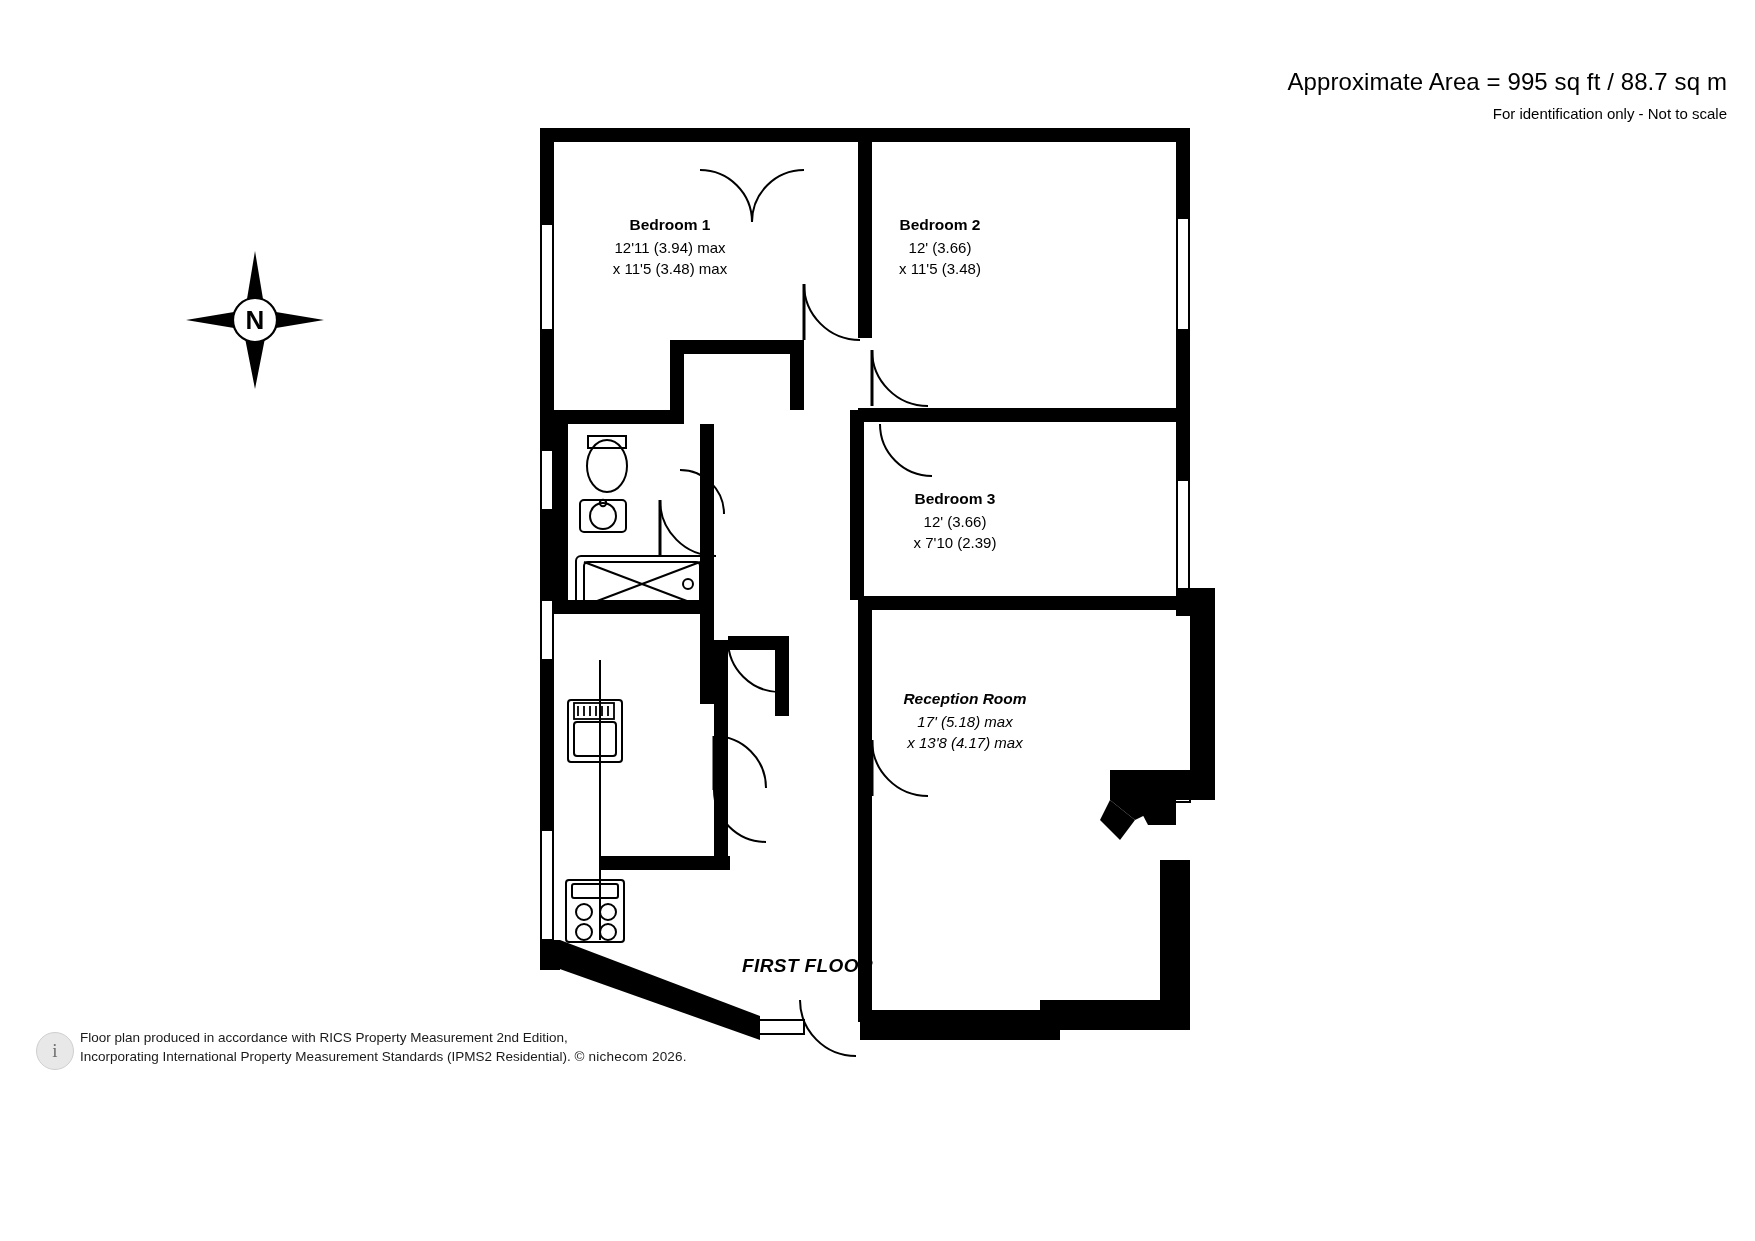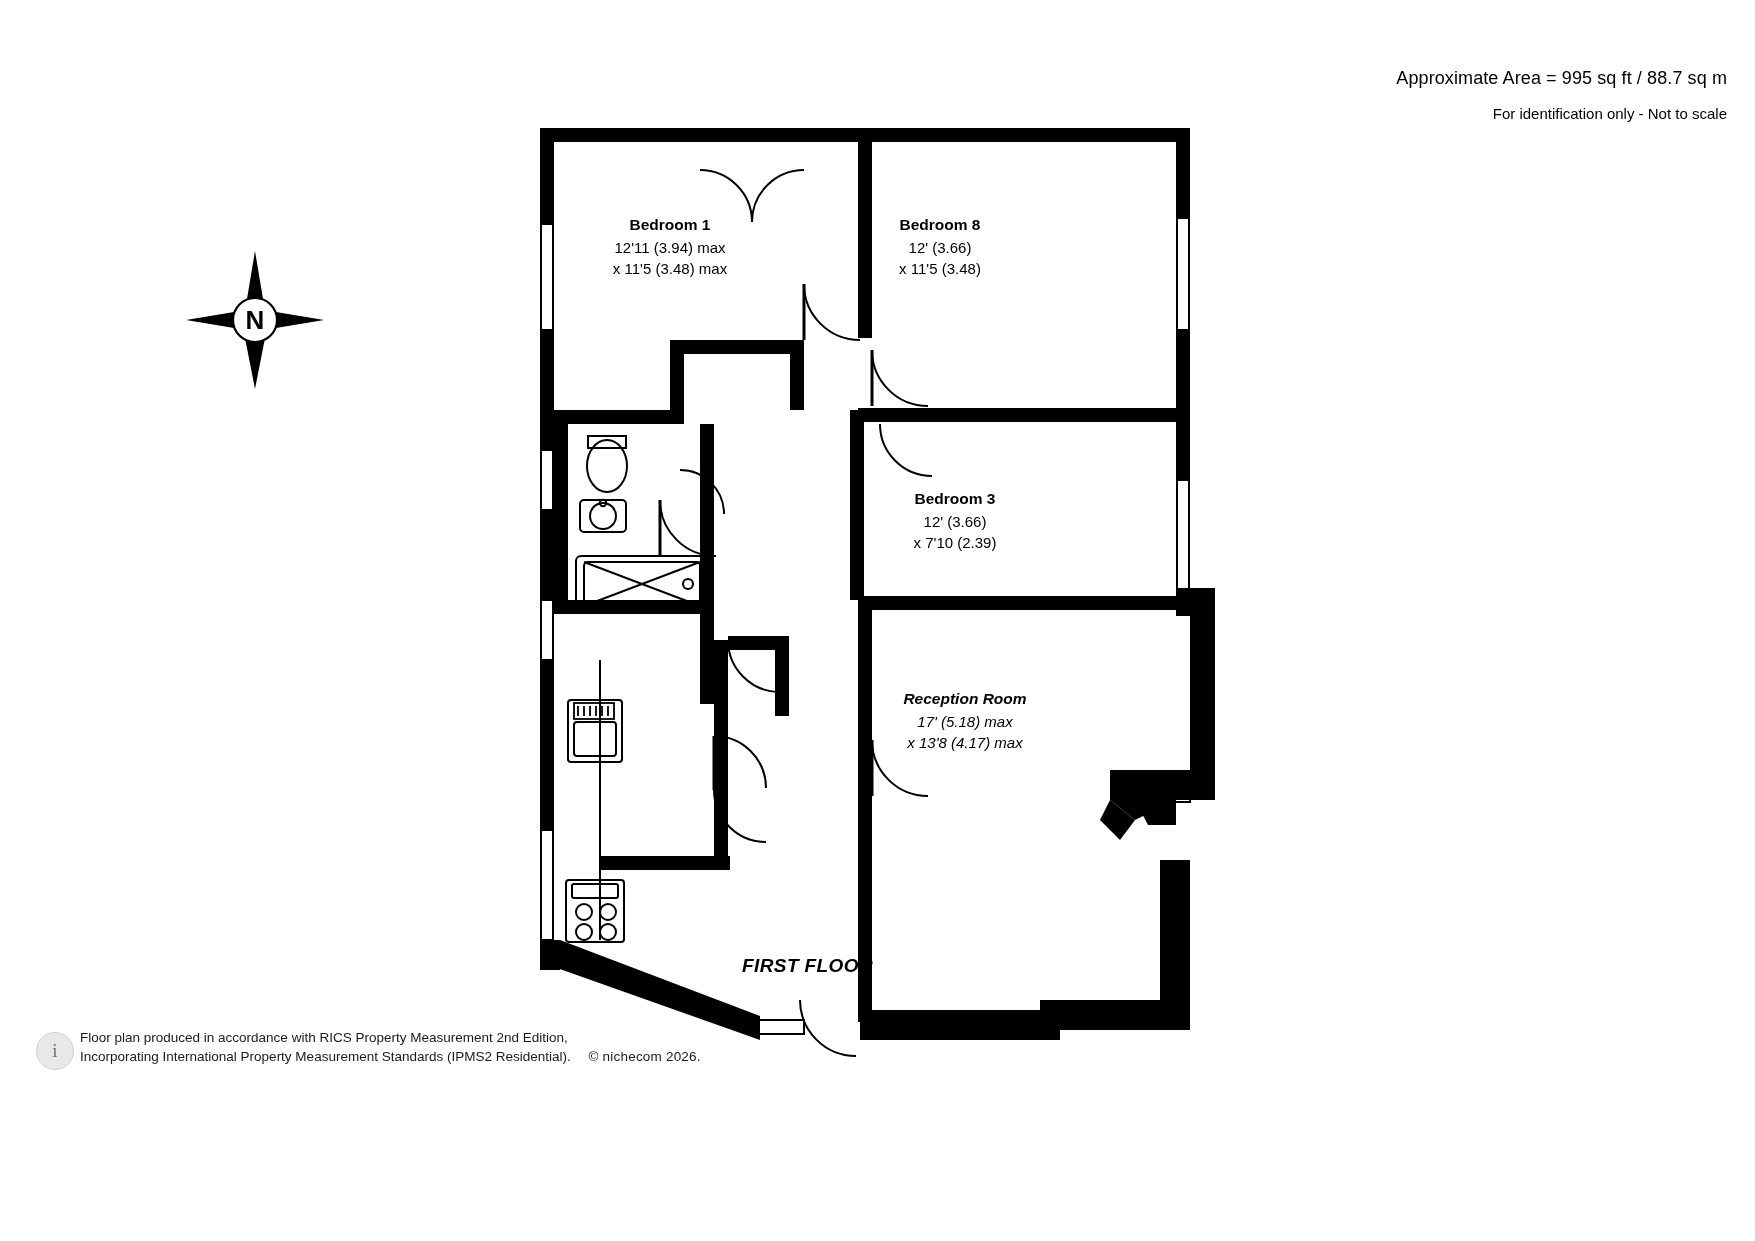--- a/index.html
+++ b/index.html
@@ -19,21 +19,21 @@
     position: absolute;
     left: 0; top: 0;
     width: 1755px;
     height: 1241px;
   }
   
   .area-title {
     position: absolute;
     right: 28px;
     top: 68px;
-    font-size: 18px;
+    font-size: 24px;
     text-align: center;
     white-space: nowrap;
     letter-spacing: 0.1px;
   }
   .area-sub {
     position: absolute;
     right: 28px;
     top: 105px;
     font-size: 15px;
     text-align: left;
@@ -320,21 +320,21 @@
     </svg>
   </div>
 
   <div class="room-label" style="left:540px; top:214px; width:260px;">
     <span class="rname">Bedroom 1</span>
     <span class="rdim">12'11 (3.94) max</span>
     <span class="rdim">x 11'5 (3.48) max</span>
   </div>
 
   <div class="room-label" style="left:825px; top:214px; width:230px;">
-    <span class="rname">Bedroom 8</span>
+    <span class="rname">Bedroom 2</span>
     <span class="rdim">12' (3.66)</span>
     <span class="rdim">x 11'5 (3.48)</span>
   </div>
 
   <div class="room-label" style="left:840px; top:488px; width:230px;">
     <span class="rname">Bedroom 3</span>
     <span class="rdim">12' (3.66)</span>
     <span class="rdim">x 7'10 (2.39)</span>
   </div>
 
@@ -348,18 +348,18 @@
   <div class="floor-caption">FIRST FLOOR</div>
 
   <div class="footer">
     <div class="footer-badge">
       <div class="glyph">i</div>
     </div>
     <div class="footer-lines">
       <div>Floor plan produced in accordance with RICS Property Measurement 2nd Edition,</div>
       <div>
         <span>Incorporating International Property Measurement Standards (IPMS2 Residential).</span>
-        <span class="copy nichecom" style="margin-left:14px;">© nichecom 2026.</span>
+        <span class="copy nichecom" style="">© nichecom 2026.</span>
       </div>
     </div>
   </div>
 
 </div>
 
 </body></html>

